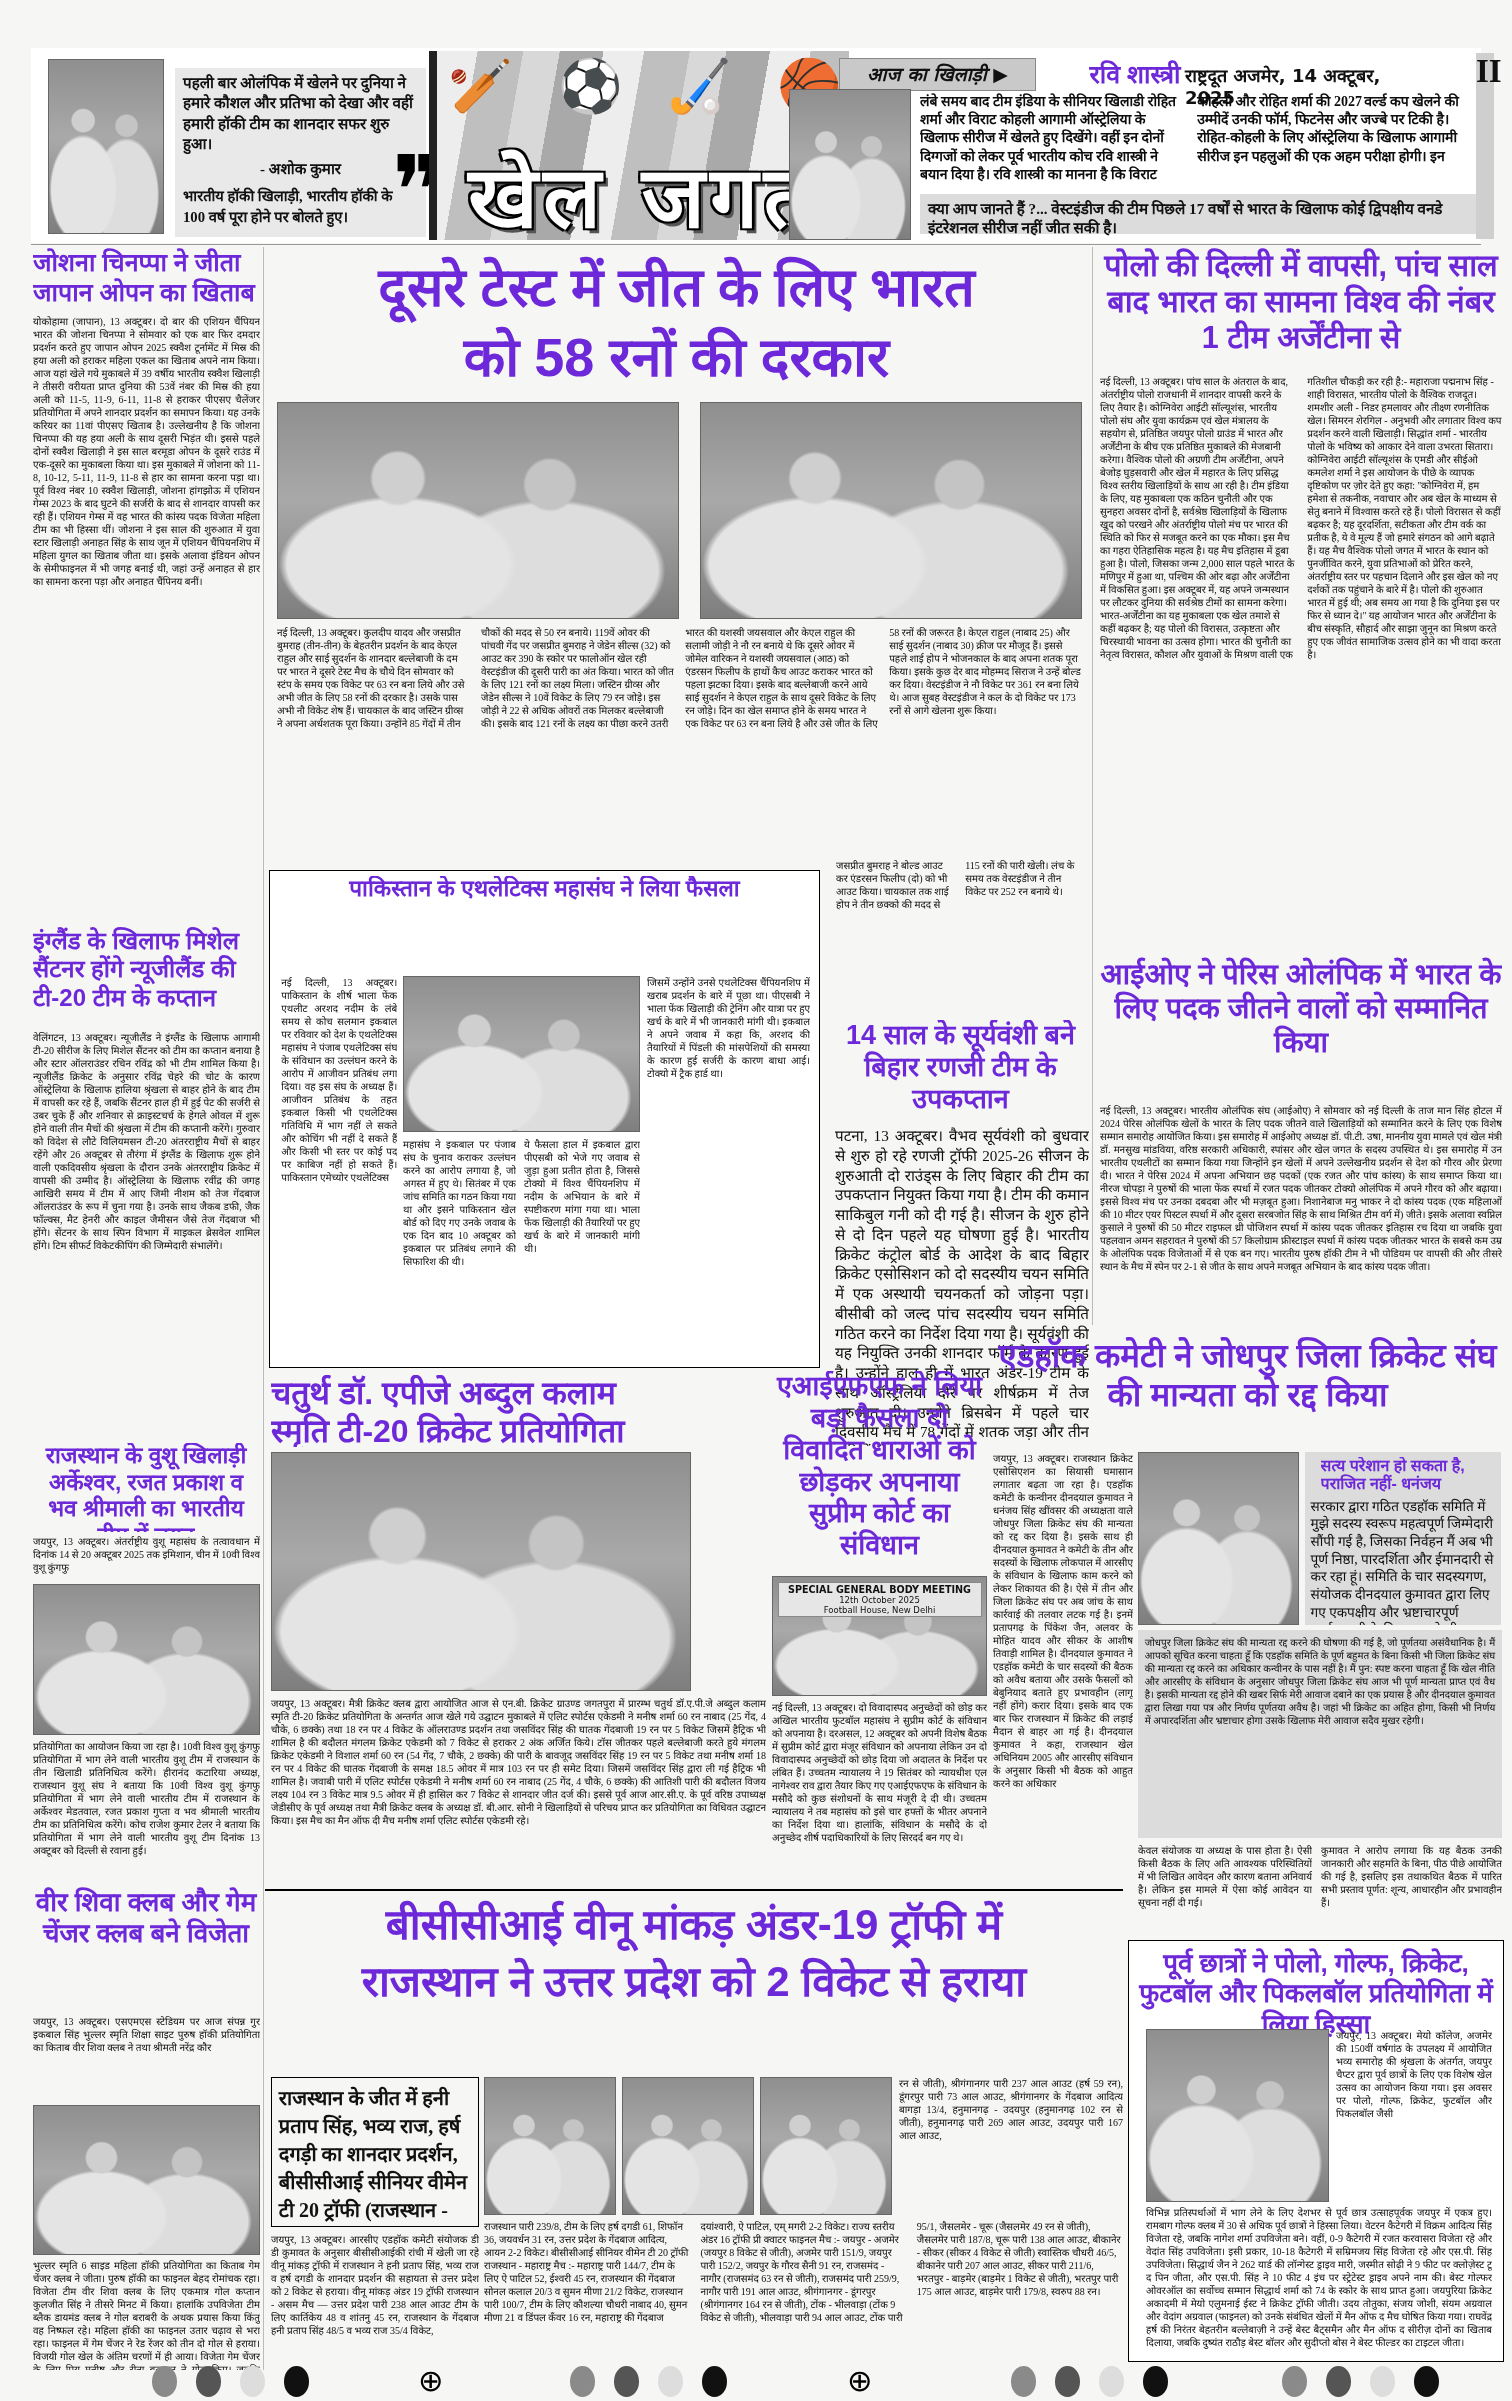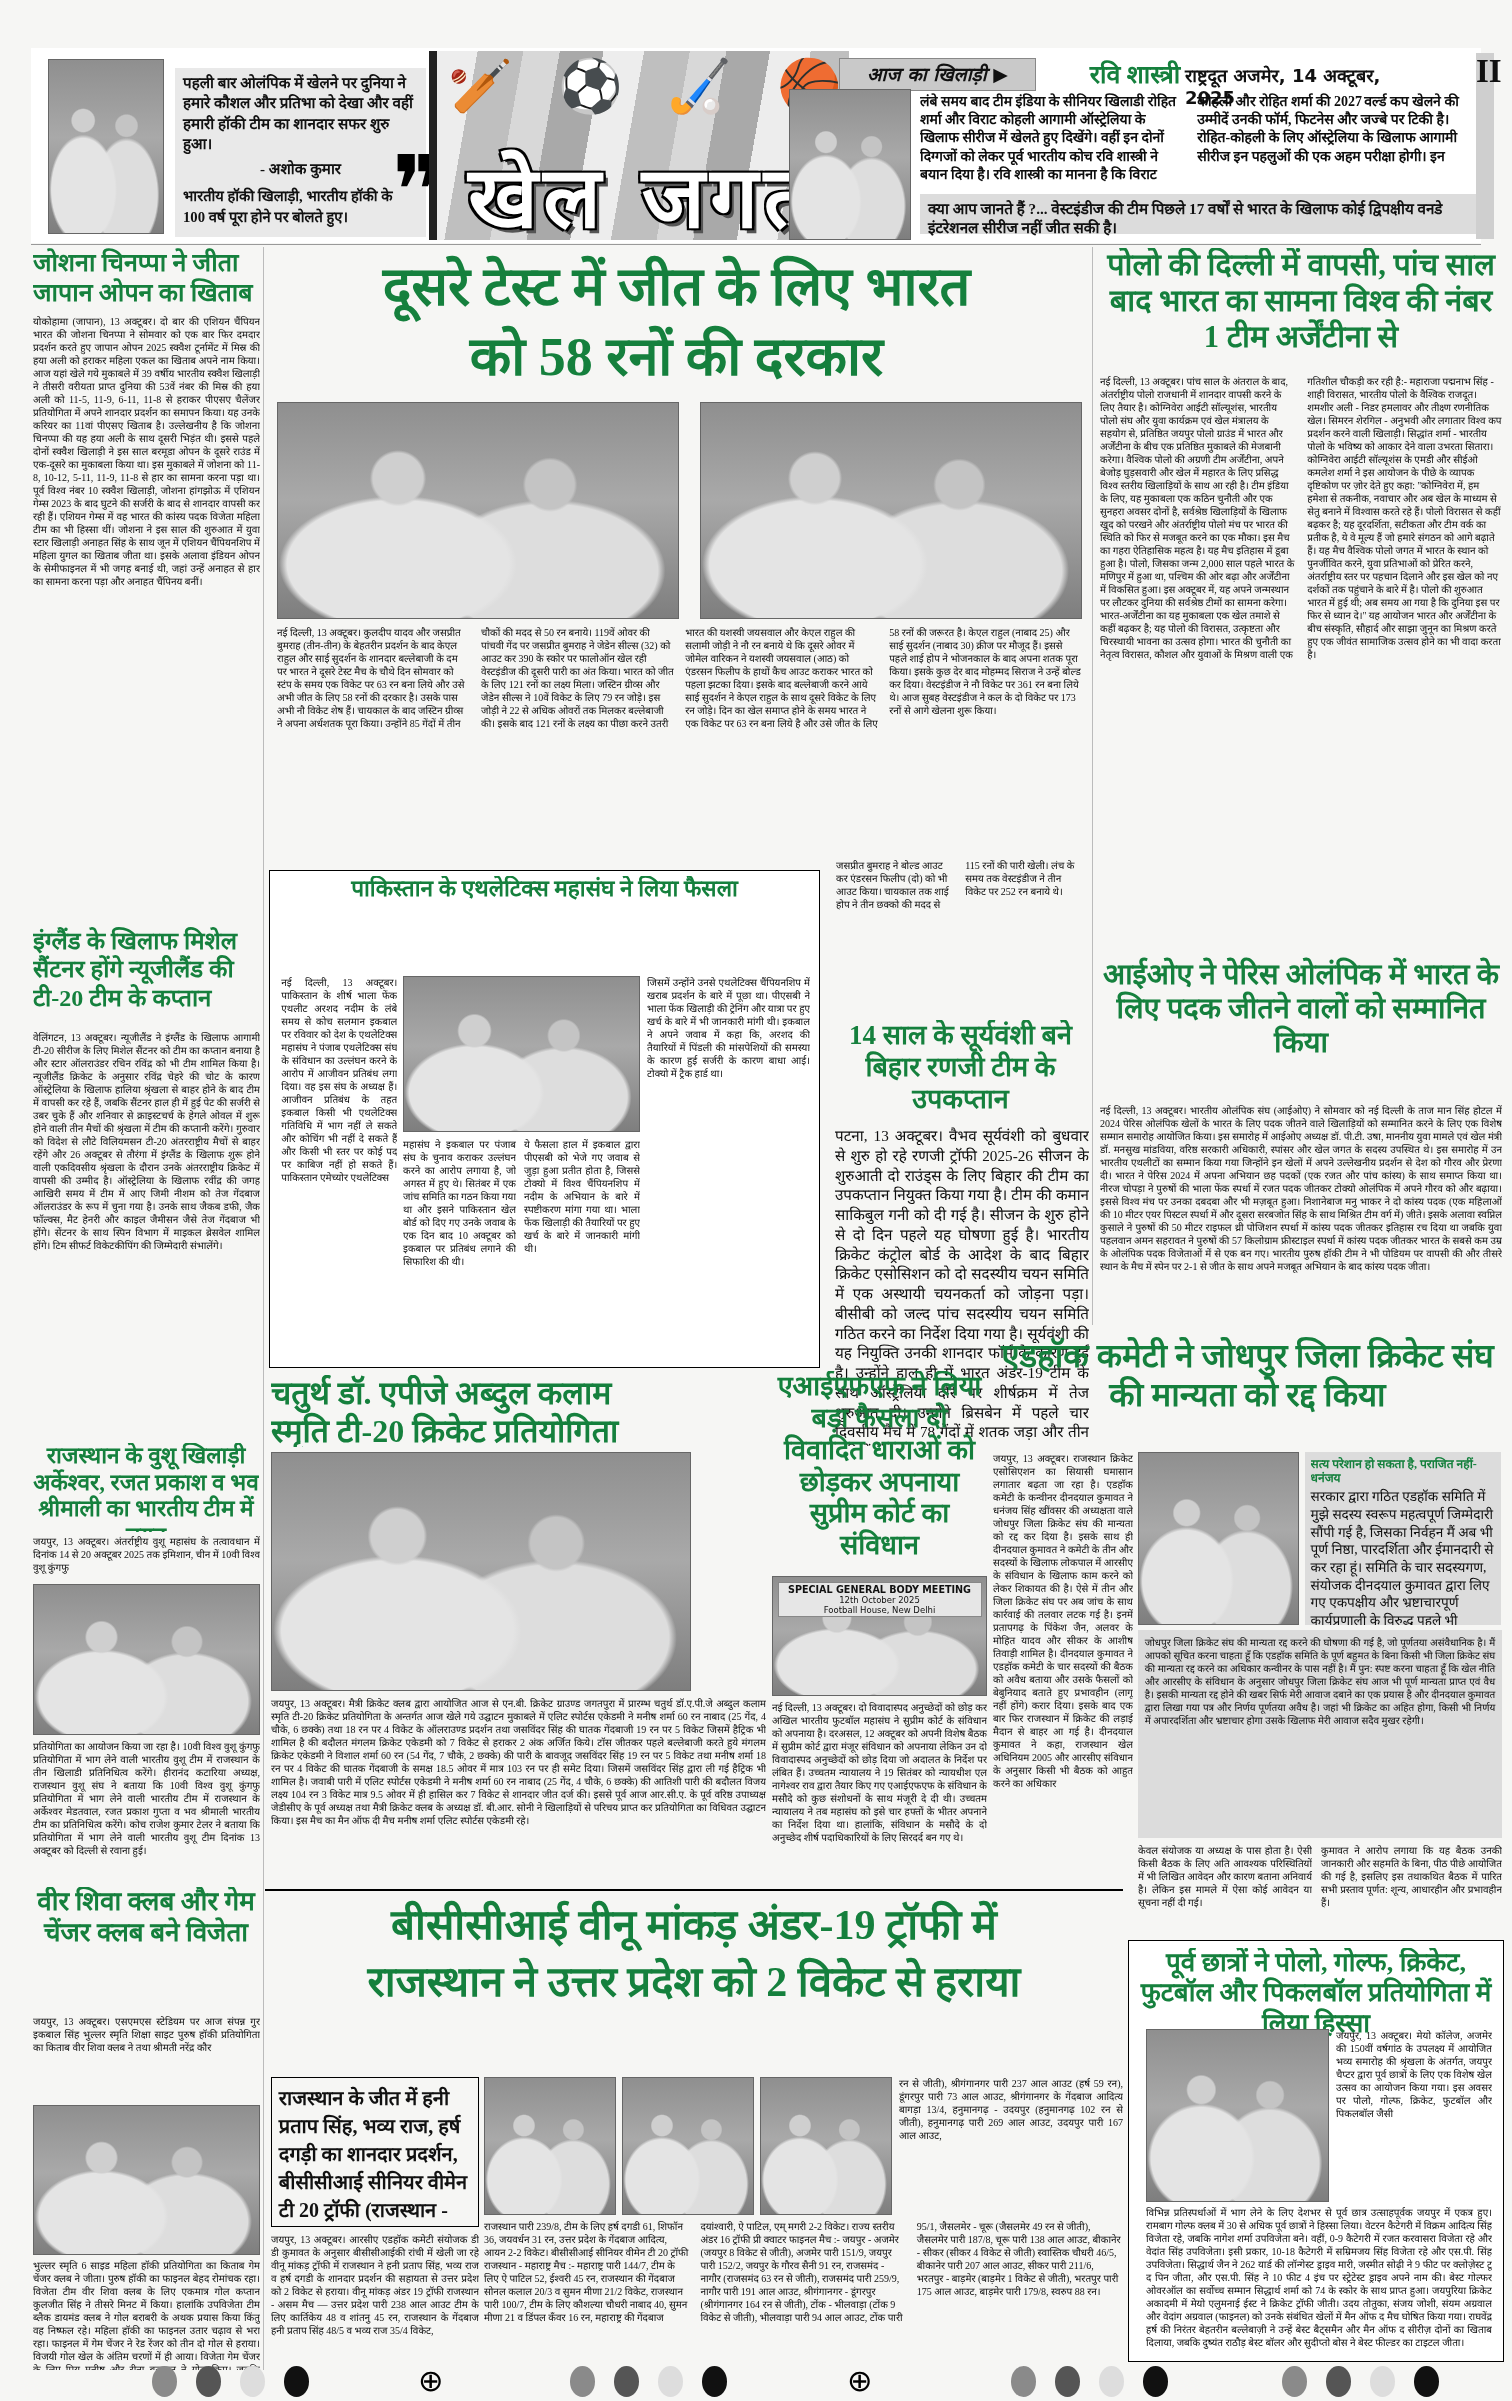--- a/index.html
+++ b/index.html
@@ -1,21 +1,21 @@
 <!DOCTYPE html>
 <html style="font-size:9px"><head>
 <meta charset="utf-8">
 <style>
   html,body{margin:0;padding:0;}
   body{width:1512px;height:2401px;background:#f6f6f4;position:relative;
        font-family:"Liberation Serif",serif;color:#111;}
   .abs{position:absolute;}
   .body-txt{font-size:10px;line-height:1.3;text-align:justify;overflow:hidden;
             font-family:"Liberation Serif",serif;color:#0d0d0d;}
-  .head{font-family:Liberation Serif, serif;font-weight:900;color:#15803d;
+  .head{font-family:Liberation Sans, sans-serif;font-weight:900;color:#6d28d9;
         overflow:hidden;line-height:1.18;}
   .center{text-align:center;}
   .cols2{column-count:2;column-gap:12.4px;}
   .cols3{column-count:3;column-gap:11.3px;}
   .cols4{column-count:4;column-gap:11.3px;}
   .photo{background:
       radial-gradient(circle at 30% 35%, #cfcfcf 0 8%, transparent 9%),
       radial-gradient(circle at 68% 38%, #c4c4c4 0 8%, transparent 9%),
       radial-gradient(ellipse at 30% 75%, #e4e4e4 0 28%, transparent 30%),
       radial-gradient(ellipse at 68% 78%, #dddddd 0 28%, transparent 30%),
@@ -131,21 +131,21 @@
     <div style="font-size:8.5px;">12th October 2025</div>
     <div style="font-size:8.5px;">Football House, New Delhi</div>
   </div>
 </div>
 <div class="abs body-txt" style="left:772px;top:1701px;width:215px;height:184px;">नई दिल्ली, 13 अक्टूबर। दो विवादास्पद अनुच्छेदों को छोड़ कर अखिल भारतीय फुटबॉल महासंघ ने सुप्रीम कोर्ट के संविधान को अपनाया है। दरअसल, 12 अक्टूबर को अपनी विशेष बैठक में सुप्रीम कोर्ट द्वारा मंजूर संविधान को अपनाया लेकिन उन दो विवादास्पद अनुच्छेदों को छोड़ दिया जो अदालत के निर्देश पर लंबित हैं। उच्चतम न्यायालय ने 19 सितंबर को न्यायधीश एल नागेश्वर राव द्वारा तैयार किए गए एआईएफएफ के संविधान के मसौदे को कुछ संशोधनों के साथ मंजूरी दे दी थी। उच्चतम न्यायालय ने तब महासंघ को इसे चार हफ्तों के भीतर अपनाने का निर्देश दिया था। हालांकि, संविधान के मसौदे के दो अनुच्छेद शीर्ष पदाधिकारियों के लिए सिरदर्द बन गए थे।</div>
 
 <div class="abs head center" style="left:993px;top:1337px;width:509px;height:108px;font-size:33px;">एडहॉक कमेटी ने जोधपुर जिला क्रिकेट संघ की मान्यता को रद्द किया</div>
 <div class="abs body-txt" style="left:993px;top:1452px;width:140px;height:431px;">जयपुर, 13 अक्टूबर। राजस्थान क्रिकेट एसोसिएशन का सियासी घमासान लगातार बढ़ता जा रहा है। एडहॉक कमेटी के कन्वीनर दीनदयाल कुमावत ने धनंजय सिंह खींवसर की अध्यक्षता वाले जोधपुर जिला क्रिकेट संघ की मान्यता को रद्द कर दिया है। इसके साथ ही दीनदयाल कुमावत ने कमेटी के तीन और सदस्यों के खिलाफ लोकपाल में आरसीए के संविधान के खिलाफ काम करने को लेकर शिकायत की है। ऐसे में तीन और जिला क्रिकेट संघ पर अब जांच के साथ कार्रवाई की तलवार लटक गई है। इनमें प्रतापगढ़ के पिंकेश जैन, अलवर के मोहित यादव और सीकर के आशीष तिवाड़ी शामिल है। दीनदयाल कुमावत ने एडहॉक कमेटी के चार सदस्यों की बैठक को अवैध बताया और उसके फैसलों को बेबुनियाद बताते हुए प्रभावहीन (लागू नहीं होंगे) करार दिया। इसके बाद एक बार फिर राजस्थान में क्रिकेट की लड़ाई मैदान से बाहर आ गई है। दीनदयाल कुमावत ने कहा, राजस्थान खेल अधिनियम 2005 और आरसीए संविधान के अनुसार किसी भी बैठक को आहुत करने का अधिकार</div>
 <div class="abs photo" style="left:1138px;top:1452px;width:161px;height:173px;"></div>
 <div class="abs graybox" style="left:1305px;top:1452px;width:196px;height:173px;padding:4.5px 5.6px;box-sizing:border-box;overflow:hidden;">
-  <div class="head" style="font-size:12px;margin-bottom:3.4px;">सत्य परेशान हो सकता है, पराजित नहीं- धनंजय</div>
+  <div class="head" style="font-size:16px;margin-bottom:3.4px;margin-left:10px;">सत्य परेशान हो सकता है, पराजित नहीं- धनंजय</div>
   <span class="body-txt" style="font-size:13.6px;">सरकार द्वारा गठित एडहॉक समिति में मुझे सदस्य स्वरूप महत्वपूर्ण जिम्मेदारी सौंपी गई है, जिसका निर्वहन मैं अब भी पूर्ण निष्ठा, पारदर्शिता और ईमानदारी से कर रहा हूं। समिति के चार सदस्यगण, संयोजक दीनदयाल कुमावत द्वारा लिए गए एकपक्षीय और भ्रष्टाचारपूर्ण कार्यप्रणाली के विरुद्ध पहले भी आवाज उठाई क्योंकि सत्य के पक्ष में खड़े रहना सदैव आवश्यक है। पारदर्शी प्रक्रिया का समर्थन किया है और जो बैठक हुई, उसमें राजनीतिक द्वेषता से प्रेरित होकर एडहॉक समिति के कन्वीनर द्वारा</span>
 </div>
 <div class="abs graybox body-txt" style="left:1138px;top:1630px;width:364px;height:208px;padding:5.6px 6.8px;box-sizing:border-box;">जोधपुर जिला क्रिकेट संघ की मान्यता रद्द करने की घोषणा की गई है, जो पूर्णतया असंवैधानिक है। मैं आपको सूचित करना चाहता हूँ कि एडहॉक समिति के पूर्ण बहुमत के बिना किसी भी जिला क्रिकेट संघ की मान्यता रद्द करने का अधिकार कन्वीनर के पास नहीं है। मैं पुन: स्पष्ट करना चाहता हूँ कि खेल नीति और आरसीए के संविधान के अनुसार जोधपुर जिला क्रिकेट संघ आज भी पूर्ण मान्यता प्राप्त एवं वैध है। इसकी मान्यता रद्द होने की खबर सिर्फ मेरी आवाज दबाने का एक प्रयास है और दीनदयाल कुमावत द्वारा लिखा गया पत्र और निर्णय पूर्णतया अवैध है। जहां भी क्रिकेट का अहित होगा, किसी भी निर्णय में अपारदर्शिता और भ्रष्टाचार होगा उसके खिलाफ मेरी आवाज सदैव मुखर रहेगी।</div>
 <div class="abs body-txt" style="left:1138px;top:1844px;width:174px;height:90px;">केवल संयोजक या अध्यक्ष के पास होता है। ऐसी किसी बैठक के लिए अति आवश्यक परिस्थितियों में भी लिखित आवेदन और कारण बताना अनिवार्य है। लेकिन इस मामले में ऐसा कोई आवेदन या सूचना नहीं दी गई।</div>
 <div class="abs body-txt" style="left:1321px;top:1844px;width:181px;height:90px;">कुमावत ने आरोप लगाया कि यह बैठक उनकी जानकारी और सहमति के बिना, पीठ पीछे आयोजित की गई है, इसलिए इस तथाकथित बैठक में पारित सभी प्रस्ताव पूर्णत: शून्य, आधारहीन और प्रभावहीन हैं।</div>
 
 <div class="abs rule-h" style="left:265px;top:1889px;width:858px;height:2.3px;"></div>
 <div class="abs head center" style="left:265px;top:1897px;width:858px;height:169px;font-size:42px;line-height:1.35;">
   <div>बीसीसीआई वीनू मांकड़ अंडर-19 ट्रॉफी में</div>
   <div>राजस्थान ने उत्तर प्रदेश को 2 विकेट से हराया</div>

